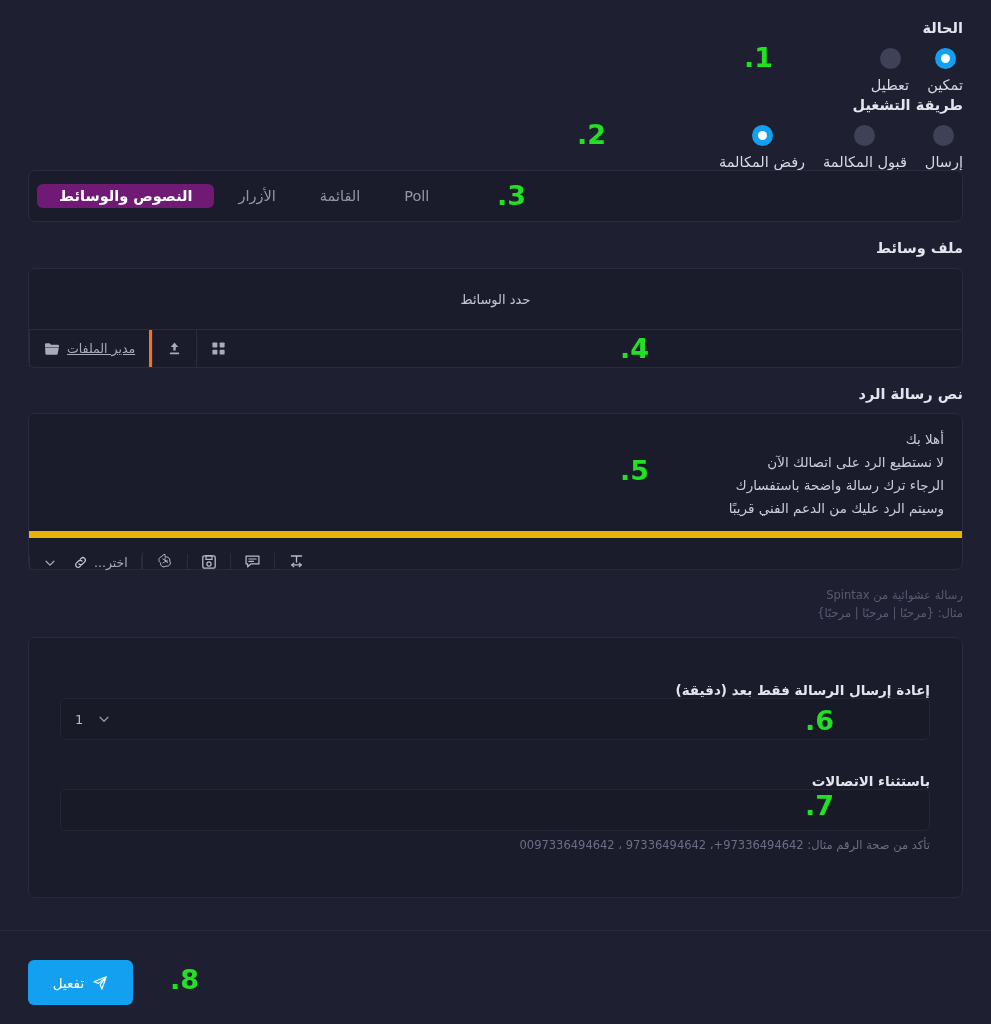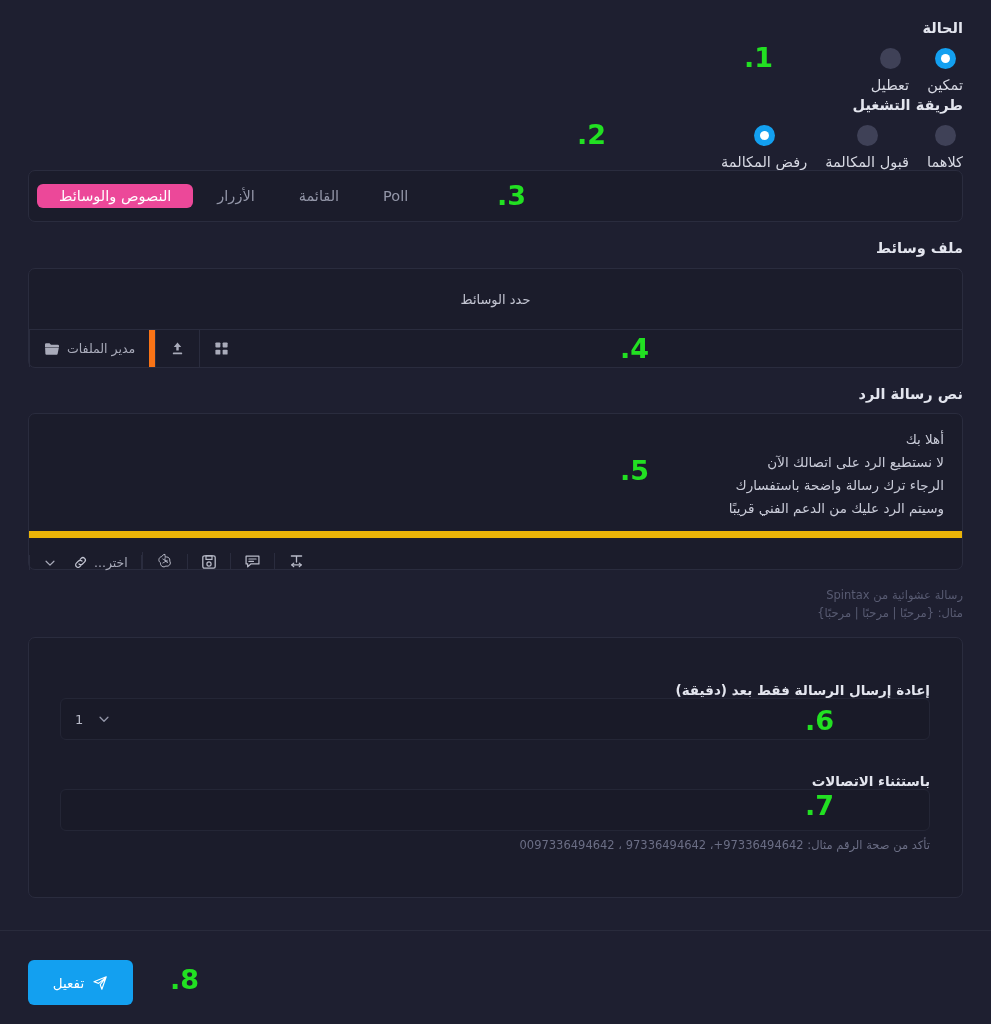--- a/index.html
+++ b/index.html
@@ -84,23 +84,23 @@
   .tab{
     font-size:14.5px;
     color:#9396a8;
     padding:9px 20px;
     border-radius:6px;
     white-space:nowrap;
     cursor:pointer;
     margin:0 2px;
   }
   .tab.active{
-    background:#ec4899;
+    background:#701a75;
     color:#ffffff;
-    font-weight:400;
+    font-weight:700;
     padding:4px 22px;
   }
 
   
   .panel{
     background:#1b1c2b;
     border:1px solid #2a2c3e;
     border-radius:7px;
     box-sizing:border-box;
     position:absolute;
@@ -128,21 +128,21 @@
   .mt-cell{
     display:flex;align-items:center;justify-content:center;
     gap:7px;
     padding:0 14px;
     border-left:1px solid #2a2c3e;
     font-size:12.5px;
     color:#a9abba;
     cursor:pointer;
     box-sizing:border-box;
   }
-  .mt-cell:first-child{border-right:6px solid #f97316;}
+  .mt-cell:first-child{border-right:3px solid #f97316;text-decoration:underline;}
   .mt-spacer{flex:1;border:none;}
 
   
   .reply-panel{left:28px;top:413px;width:935px;height:157px;}
   .reply-body{
     height:117px;
     padding:14px 18px 6px 18px;
     box-sizing:border-box;
     text-align:right;
     direction:rtl;
@@ -253,21 +253,21 @@
   </div>
   <div class="step" style="right:218px;top:42px;">1.</div>
 
   <div style="position:absolute;right:28px;top:97px;">
     <div class="field-label">طريقة التشغيل</div>
   </div>
 
   <div class="radio-row" style="position:absolute;right:28px;top:125px;">
     <div class="radio-item">
       <span class="radio-dot"></span>
-      <span class="radio-label">كلاهما</span>
+      <span class="radio-label">إرسال</span>
     </div>
     <div class="radio-item">
       <span class="radio-dot"></span>
       <span class="radio-label">قبول المكالمة</span>
     </div>
     <div class="radio-item">
       <span class="radio-dot on"></span>
       <span class="radio-label">رفض المكالمة</span>
     </div>
   </div>

